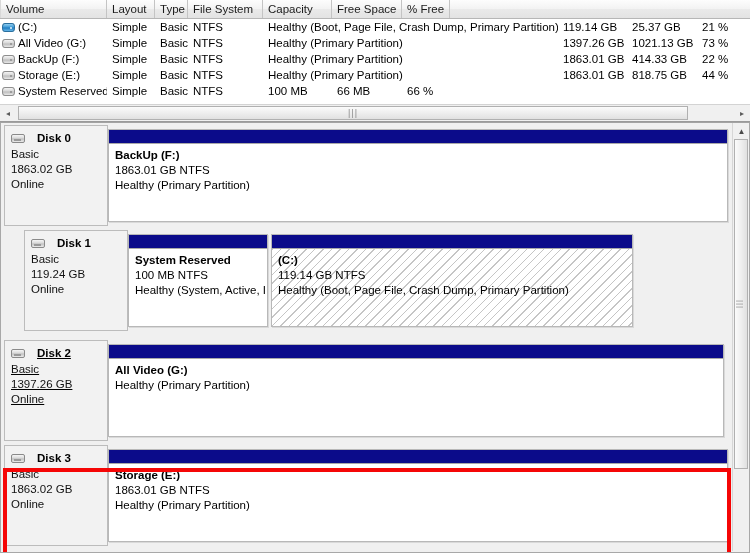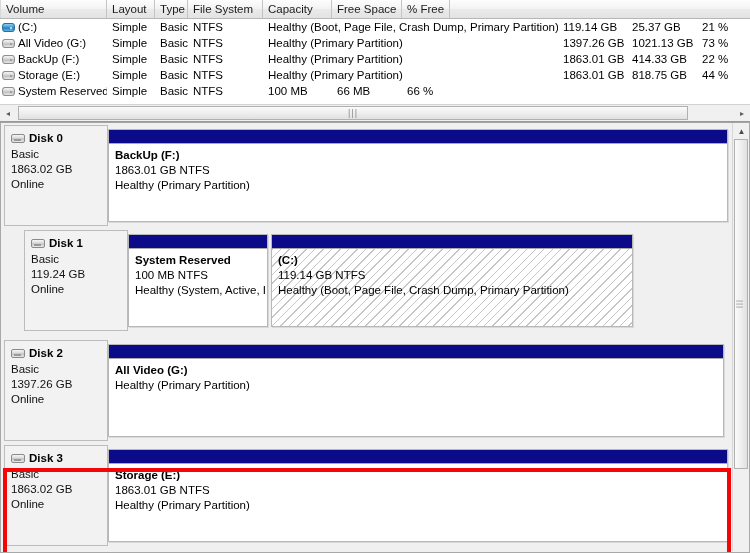--- a/index.html
+++ b/index.html
@@ -95,21 +95,21 @@
     position: absolute; left: 3px; width: 730px; height: 101px;
     display: flex;
   }
   .disk-info {
     width: 104px; flex: 0 0 104px; height: 100%;
     background: #f2f2f2;
     border: 1px solid #bcbcbc;
     padding: 6px 4px 0 6px;
   }
   .disk-title {
-    display: flex; align-items: center; gap: 4px;
+    display: flex; align-items: center; gap: 12px;
     font-weight: bold; font-size: 11.5px; margin-bottom: 3px;
   }
   .disk-ico {
     width: 14px; height: 9px; flex:0 0 14px;
     background: linear-gradient(to bottom,#f6f6f6 0%, #d9d9d9 45%, #c0c0c0 55%, #ececec 100%);
     border: 1px solid #8a8a8a; border-radius: 2px;
     position: relative;
   }
   .disk-ico::after{
     content:""; position:absolute; left:2px; bottom:1px; width:7px; height:2px;
@@ -308,21 +308,21 @@
             <div class="partition" style="left: 143px; width: 362px;">
               <div class="part-bar"></div>
               <div class="part-body hatched">
                 <div class="part-line bold">(C:)</div>
                 <div class="part-line ">119.14 GB NTFS</div>
                 <div class="part-line ">Healthy (Boot, Page File, Crash Dump, Primary Partition)</div>
               </div>
             </div>
           </div>
         </div>
-        <div class="disk-row" style="top: 217px;">
+        <div class="disk-row" style="top: 217px; text-decoration: underline;">
           <div class="disk-info">
             <div class="disk-title">
               <span class="disk-ico"></span>
               <span>Disk 2</span>
             </div>
             <div class="disk-meta">Basic</div>
             <div class="disk-meta">1397.26 GB</div>
             <div class="disk-meta">Online</div>
           </div>
           <div class="disk-parts">

